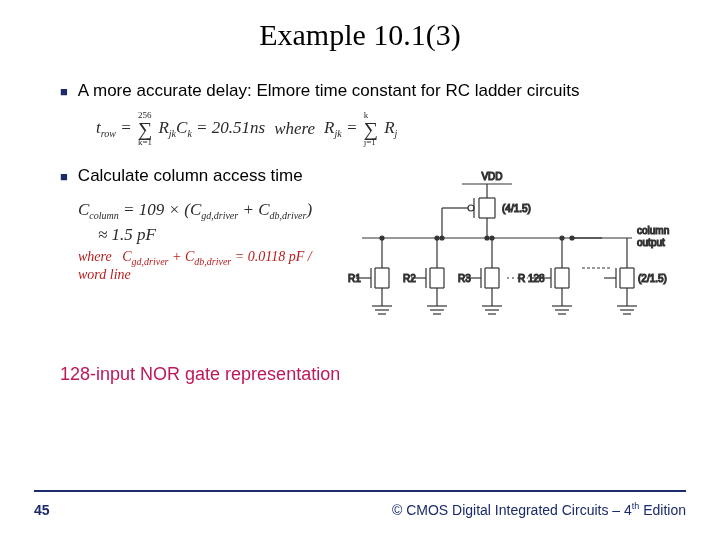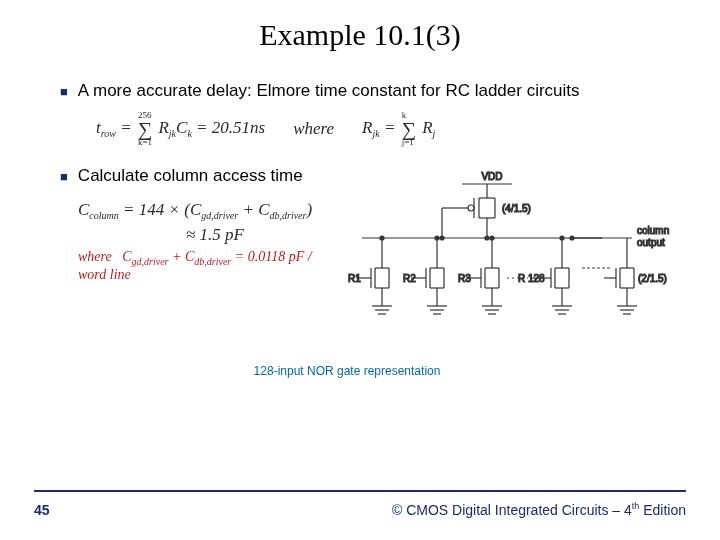--- a/index.html
+++ b/index.html
@@ -39,21 +39,21 @@
     line-height: 1.35;
   }
   .formula-block {
     margin: 8px 0 18px 36px;
     font-family: "Times New Roman", serif;
     font-size: 17px;
     font-style: italic;
     color: #2a2a2a;
     display: flex;
     align-items: center;
-    gap: 28px;
+    gap: 9px;
   }
   .sum {
     display: inline-flex;
     flex-direction: column;
     align-items: flex-start;
     vertical-align: middle;
     font-style: normal;
     margin: 0 2px;
   }
   .sum .top, .sum .bot {
@@ -88,23 +88,23 @@
   }
   .circuit {
     flex: 0 0 auto;
     width: 330px;
     height: 200px;
     position: relative;
     margin-top: -26px;
   }
   .circuit svg { width: 100%; height: 100%; }
   .caption {
-    text-align: center;
-    font-size: 12px;
-    color: #0369a1;
+    text-align: left;
+    font-size: 18px;
+    color: #be185d;
     margin-right: 38px;
     margin-top: -4px;
   }
   .footer {
     position: absolute;
     left: 0; right: 0;
     bottom: 22px;
     display: flex;
     justify-content: space-between;
     align-items: center;
@@ -167,23 +167,23 @@
 
   <div class="bullet-row">
     <span class="bullet">■</span>
     <span class="bullet-text">Calculate column access time</span>
   </div>
 
   <div class="mid-row">
     <div style="flex:1;">
       <div class="formula2">
         <div class="line">
-          <span>C</span><span class="sub">column</span><span> = 144 × (C</span><span class="sub">gd,driver</span><span> + C</span><span class="sub">db,driver</span><span>)</span>
+          <span>C</span><span class="sub">column</span><span> = 109 × (C</span><span class="sub">gd,driver</span><span> + C</span><span class="sub">db,driver</span><span>)</span>
         </div>
-        <div class="line" style="margin-left:20px;text-align:center;">≈ 1.5 pF</div>
+        <div class="line" style="margin-left:20px;">≈ 1.5 pF</div>
       </div>
       <div class="formula3">
         <span>where</span>&nbsp;&nbsp;
         <span>C</span><span class="sub">gd,driver</span><span> + C</span><span class="sub">db,driver</span><span> = 0.0118 pF / word line</span>
       </div>
     </div>
 
     <div class="circuit">
       <svg viewBox="0 0 330 200">
         <g stroke="#333" stroke-width="1.2" fill="none">

